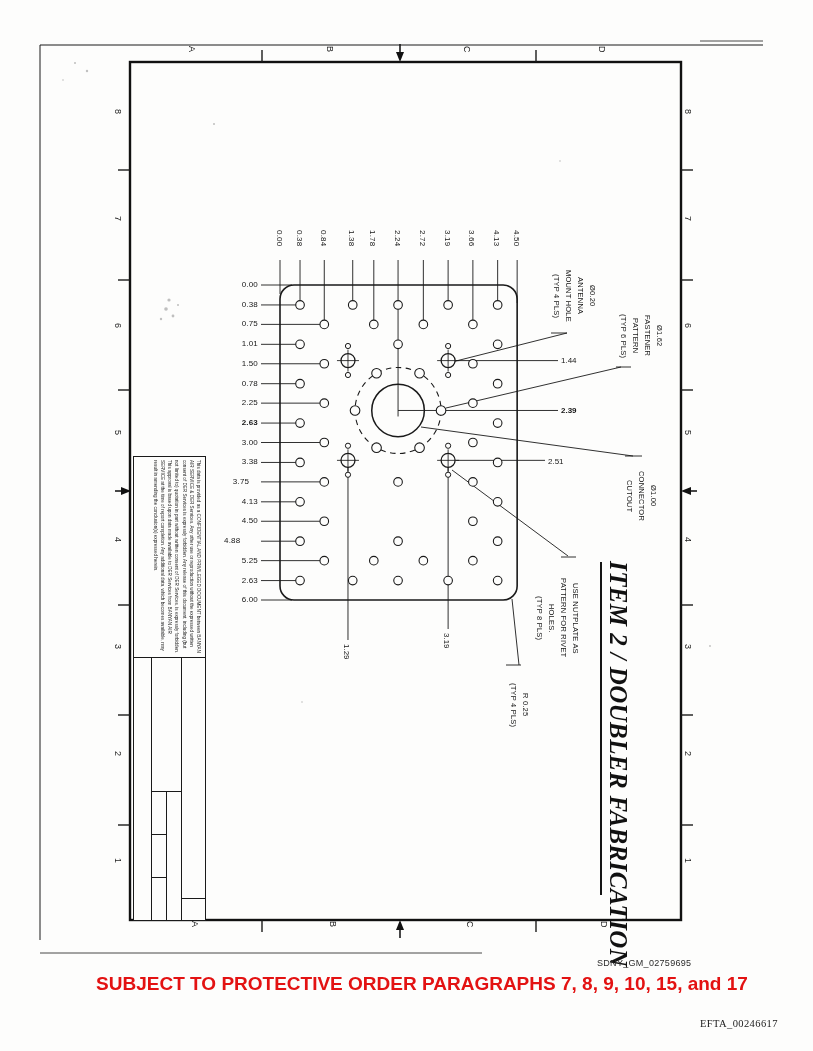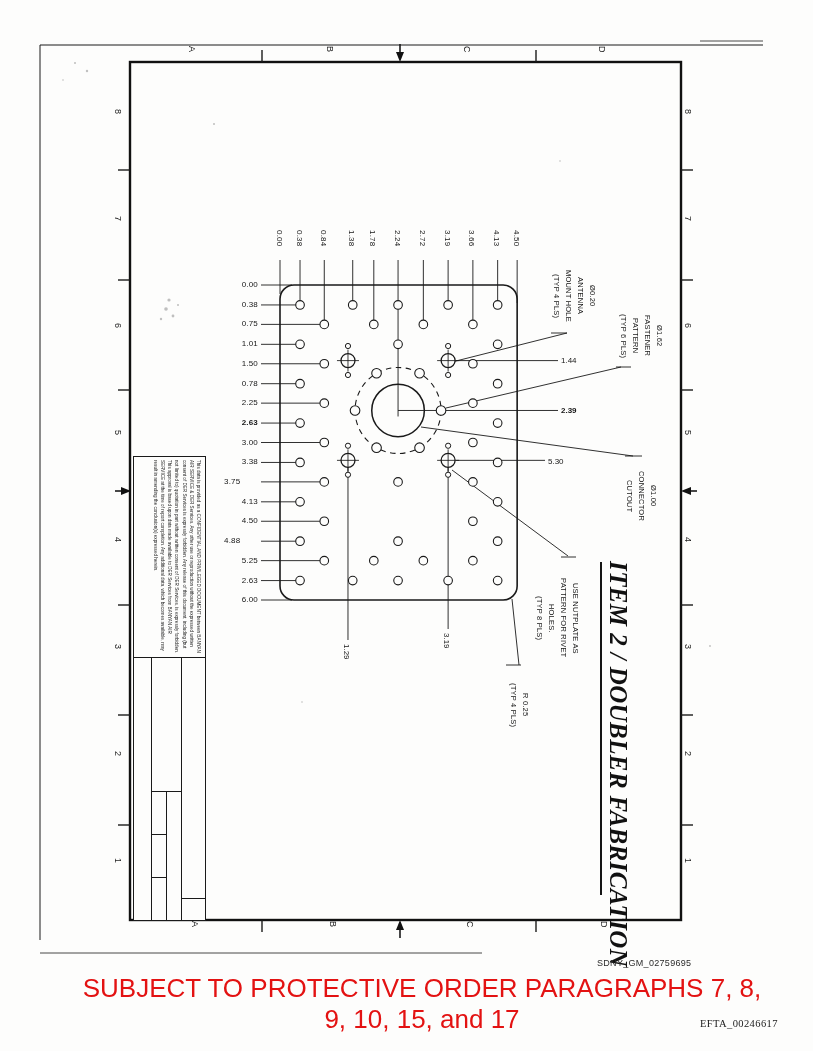--- a/index.html
+++ b/index.html
@@ -17,21 +17,21 @@
   .underline-bar{width:2px;background:#151515;}
   
   .tblock{border:1.6px solid #1a1a1a;background:#fdfdfc;}
   .tb-cell{position:absolute;box-sizing:border-box;overflow:hidden;}
   .bb{border-bottom:1.2px solid #1a1a1a;}
   .br{border-right:1.2px solid #1a1a1a;}
   .bt{border-top:1.2px solid #1a1a1a;}
   .tb-para{font-size:4.6px;line-height:7.2px;color:#1c1c1c;padding:3px;text-align:left;}
   .bates-top{font-size:9px;letter-spacing:0.3px;color:#2b2b2b;}
   .bates-bottom{font-family:"Liberation Serif", serif;font-size:10.5px;letter-spacing:0.4px;color:#1a1a1a;}
-  .red-stamp{font-size:26px;font-weight:400;}
+  .red-stamp{font-size:19px;font-weight:700;}
 </style>
 </head>
 <body>
 
 <div class="page">
 
   <svg id="gfx" width="813" height="1051">
       <line x1="40" y1="45" x2="763" y2="45" stroke="#1a1a1a" stroke-width="1"></line>
       <line x1="40" y1="45" x2="40" y2="940" stroke="#1a1a1a" stroke-width="1"></line>
       <line x1="40" y1="953" x2="482" y2="953" stroke="#1a1a1a" stroke-width="0.8"></line>
@@ -229,32 +229,32 @@
       <div class="abs lab" style="left:224px;top:280px;width:34px;text-align:right;">0.00</div>
       <div class="abs lab" style="left:224px;top:299.95px;width:34px;text-align:right;">0.38</div>
       <div class="abs lab" style="left:224px;top:319.375px;width:34px;text-align:right;">0.75</div>
       <div class="abs lab" style="left:224px;top:339.325px;width:34px;text-align:right;">1.01</div>
       <div class="abs lab" style="left:224px;top:358.75px;width:34px;text-align:right;">1.50</div>
       <div class="abs lab" style="left:224px;top:378.7px;width:34px;text-align:right;">0.78</div>
       <div class="abs lab" style="left:224px;top:398.125px;width:34px;text-align:right;">2.25</div>
       <div class="abs lab" style="left:224px;top:418.075px;width:34px;text-align:right;font-weight:bold;">2.63</div>
       <div class="abs lab" style="left:224px;top:437.5px;width:34px;text-align:right;">3.00</div>
       <div class="abs lab" style="left:224px;top:457.45px;width:34px;text-align:right;">3.38</div>
-      <div class="abs lab" style="left:224px;top:476.875px;width:34px;text-align:left;">3.75</div>
+      <div class="abs lab" style="left:224px;top:476.875px;width:34px;text-align:center;">3.75</div>
       <div class="abs lab" style="left:224px;top:496.825px;width:34px;text-align:right;">4.13</div>
       <div class="abs lab" style="left:224px;top:516.25px;width:34px;text-align:right;">4.50</div>
       <div class="abs lab" style="left:224px;top:536.2px;width:34px;">4.88</div>
       <div class="abs lab" style="left:224px;top:555.625px;width:34px;text-align:right;">5.25</div>
       <div class="abs lab" style="left:224px;top:575.575px;width:34px;text-align:right;">2.63</div>
       <div class="abs lab" style="left:224px;top:595px;width:34px;text-align:right;">6.00</div>
     </div>
 
   <div class="abs dim" style="left:561px;top:356px;">1.44</div>
   <div class="abs dim" style="left:561px;top:406px;font-weight:bold;">2.39</div>
-  <div class="abs dim" style="left:548px;top:457px;">5.30</div>
+  <div class="abs dim" style="left:548px;top:457px;">2.51</div>
 
   <div class="abs vtext dim" style="left:342px;top:644px;height:28px;">1.29</div>
   <div class="abs vtext dim" style="left:442px;top:633px;height:28px;">3.19</div>
 
   <div class="abs vtext callout" style="left:544px;top:254px;width:54px;height:84px;">Ø0.20
 ANTENNA
 MOUNT HOLE
 (TYP 4 PLS)</div>
   <div class="abs vtext callout" style="left:611px;top:299px;width:54px;height:74px;">Ø1.62
 FASTENER

